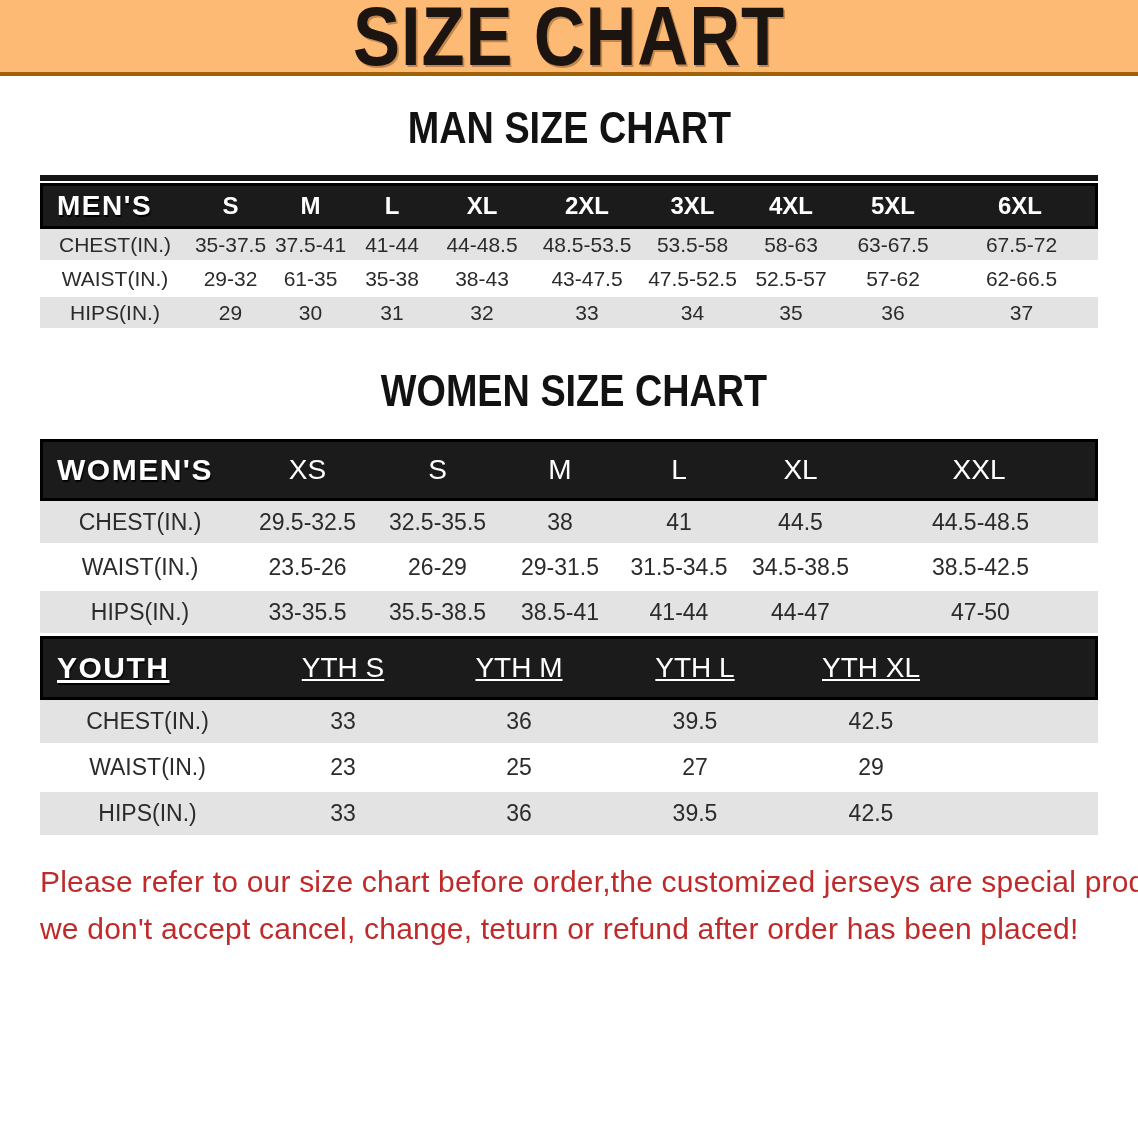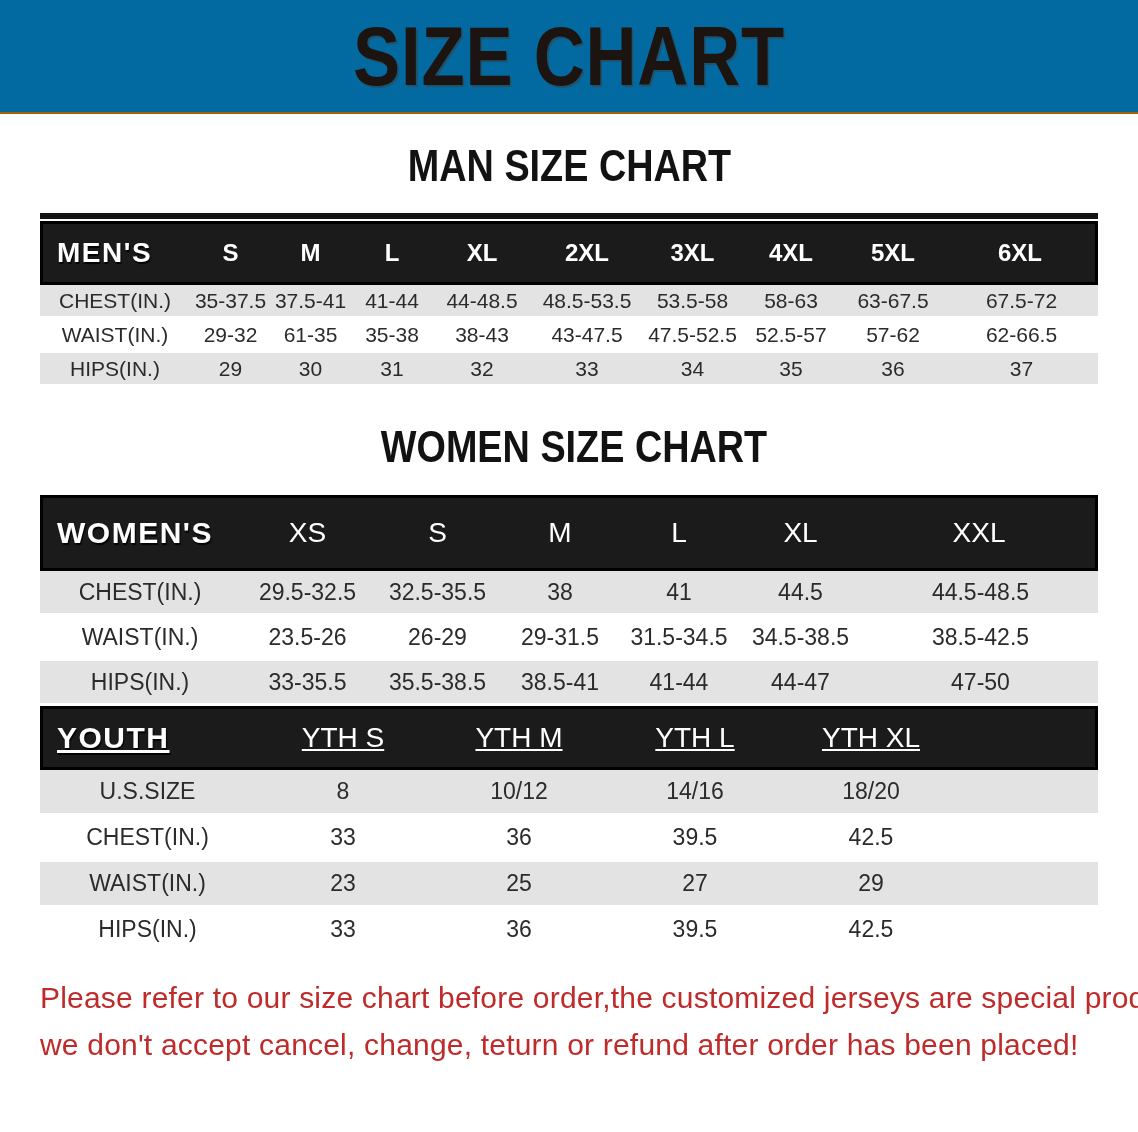--- a/index.html
+++ b/index.html
@@ -4,24 +4,24 @@
 <style>
   * { margin: 0; padding: 0; box-sizing: border-box; }
   html, body { background: #ffffff; }
   body {
     width: 1138px; height: 1132px;
     overflow: hidden;
     font-family: "Liberation Sans", sans-serif;
     position: relative;
   }
   .banner {
-    width: 100%; height: 114px;
-    background: #0369a1;
+    width: 100%; height: 76px;
+    background: #fdba74;
     display: flex; align-items: center; justify-content: center;
-    border-bottom: 2px solid #a16207;
+    border-bottom: 4px solid #a16207;
   }
   .banner-title {
     display: inline-block;
     font-size: 84px; font-weight: bold; line-height: 84px;
     color: #1b1410;
     letter-spacing: 1px;
     transform: scaleX(0.84);
     text-shadow: 2px 2px 0 rgba(90,40,0,0.35);
     white-space: nowrap;
   }
@@ -60,23 +60,23 @@
     white-space: nowrap;
     overflow: hidden;
   }
   table.size-table thead th:first-child { border-left: 3px solid #000; }
   table.size-table thead th:last-child  { border-right: 3px solid #000; }
   table.size-table thead th.corner {
     text-align: left; padding-left: 14px;
     font-weight: bold; letter-spacing: 1.5px;
     text-shadow: 1px 2px 1px rgba(0,0,0,0.9);
   }
-  table.men   thead th { height: 64px; font-size: 24px; }
+  table.men   thead th { height: 46px; font-size: 24px; }
   table.men   thead th.corner { font-size: 28px; }
-  table.women thead th { height: 76px; font-size: 28px; font-weight: normal; }
+  table.women thead th { height: 62px; font-size: 28px; font-weight: normal; }
   table.women thead th.corner { font-size: 30px; font-weight: bold; }
   table.youth thead th { height: 64px; font-size: 28px; font-weight: normal; text-decoration: underline; }
   table.youth thead th.corner { font-size: 30px; font-weight: bold; }
 
   table.size-table tbody th,
   table.size-table tbody td {
     text-align: center;
     font-weight: normal;
     color: #2b2b2b;
     border-bottom: 3px solid #ffffff;
@@ -249,28 +249,20 @@
               <th class="corner">YOUTH</th>
               <th>YTH S</th>
               <th>YTH M</th>
               <th>YTH L</th>
               <th>YTH XL</th>
               <th></th>
             </tr>
           </thead>
           <tbody>
             <tr>
-              <th>U.S.SIZE</th>
-              <td>8</td>
-              <td>10/12</td>
-              <td>14/16</td>
-              <td>18/20</td>
-              <td></td>
-            </tr>
-            <tr>
               <th>CHEST(IN.)</th>
               <td>33</td>
               <td>36</td>
               <td>39.5</td>
               <td>42.5</td>
               <td></td>
             </tr>
             <tr>
               <th>WAIST(IN.)</th>
               <td>23</td>

